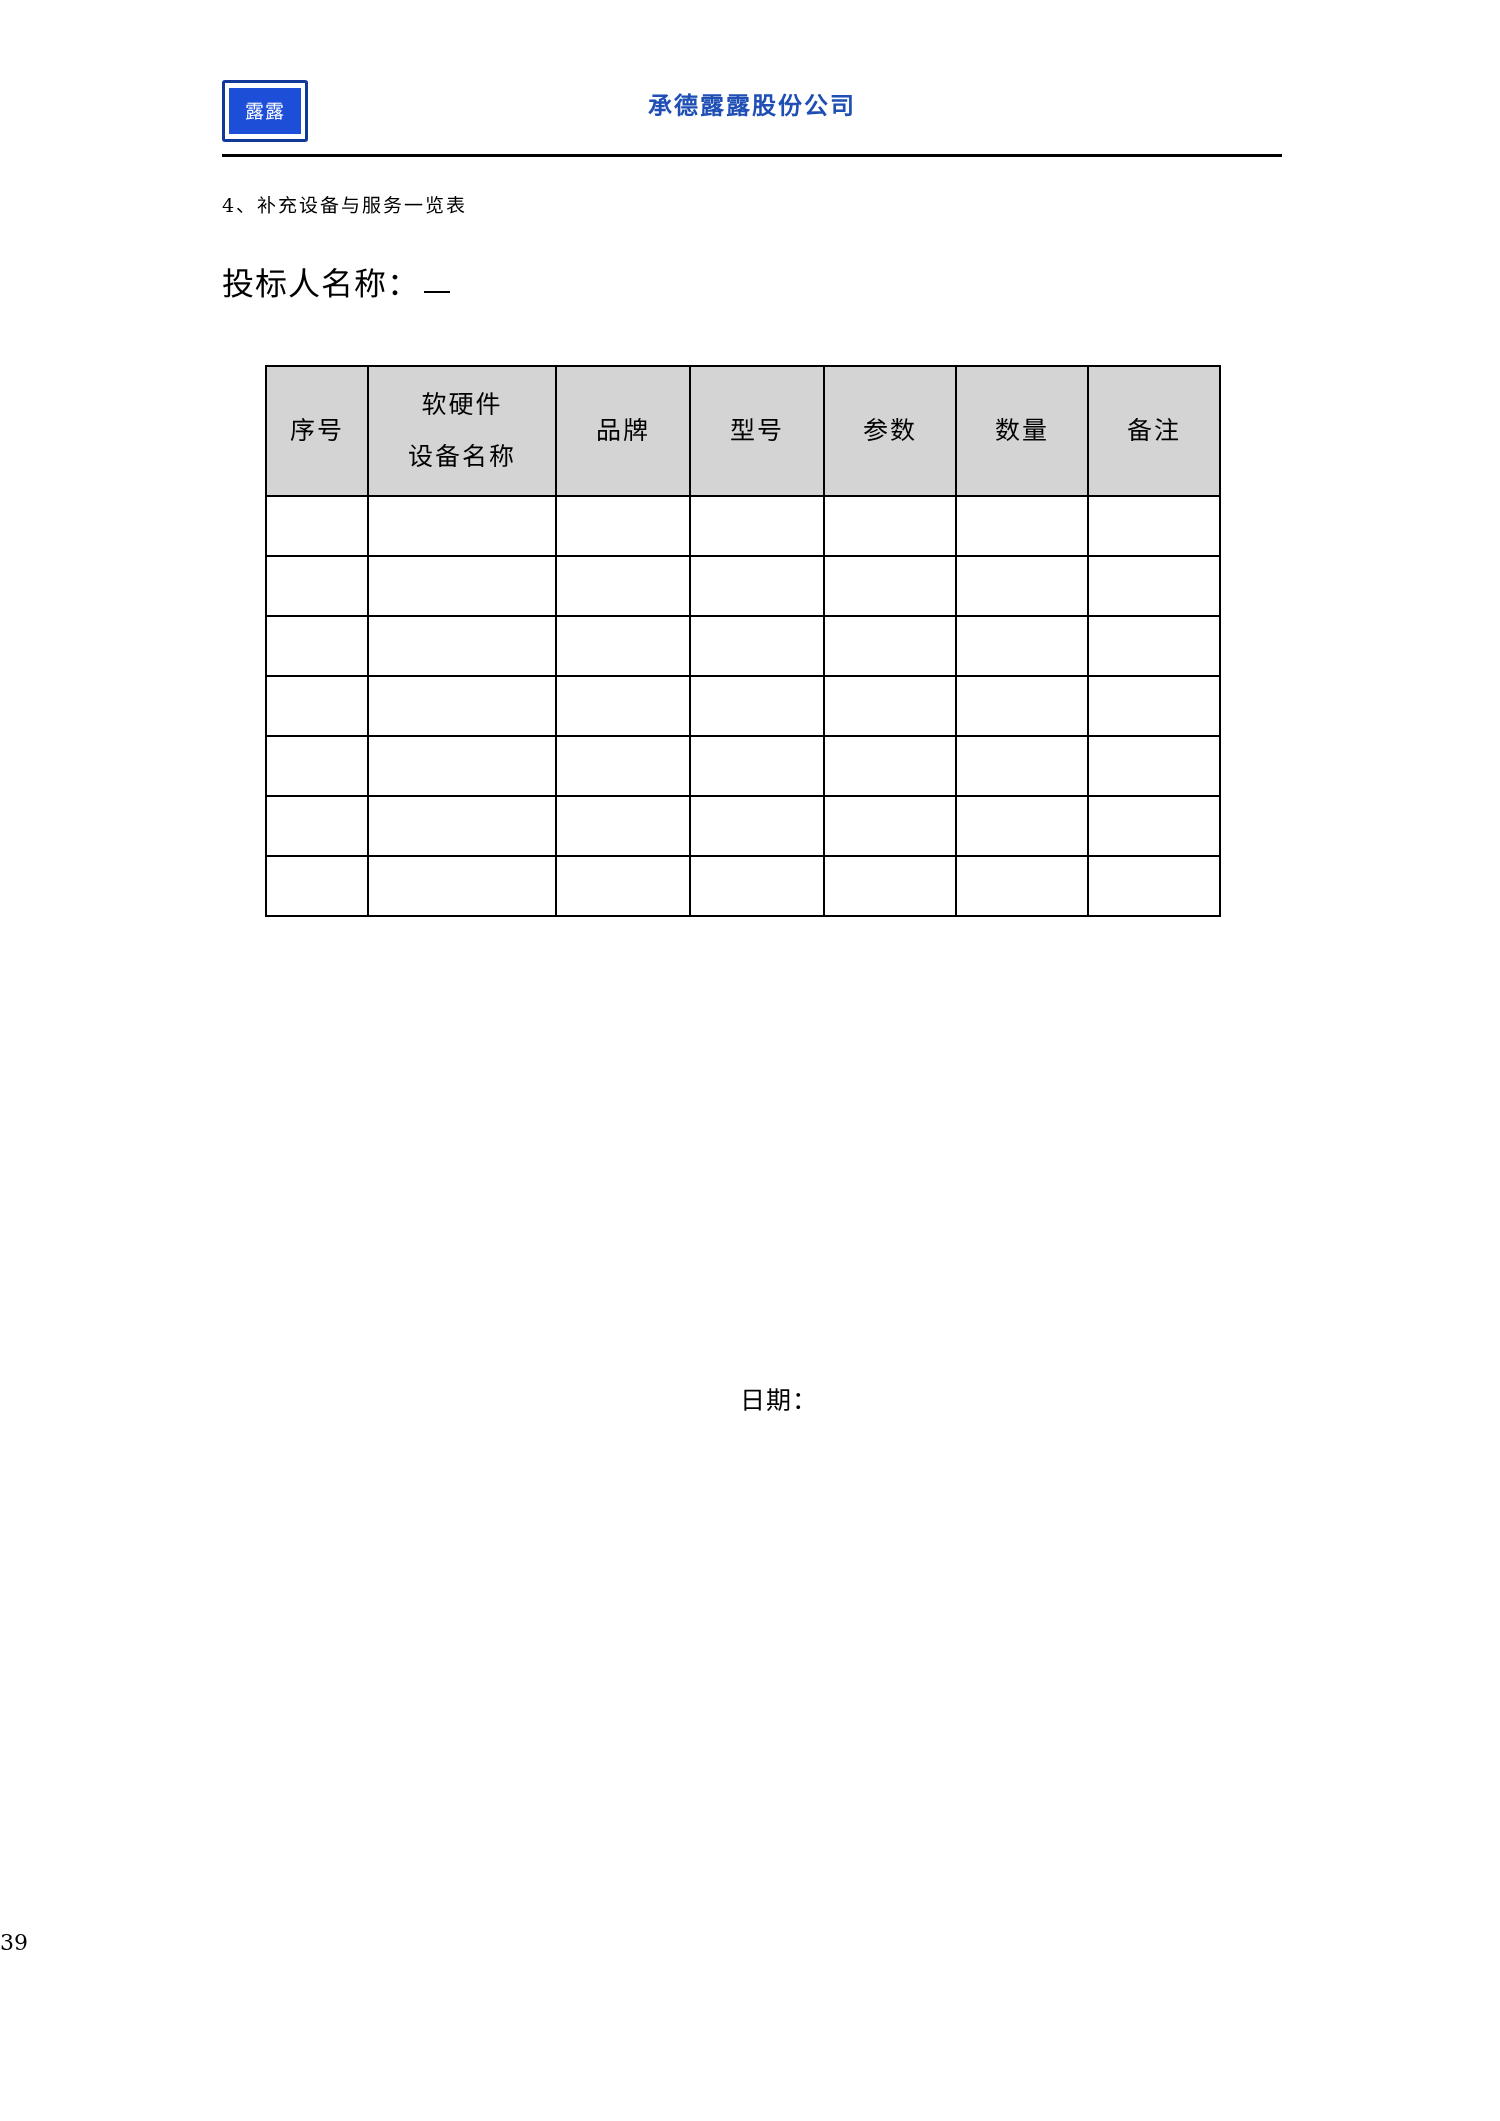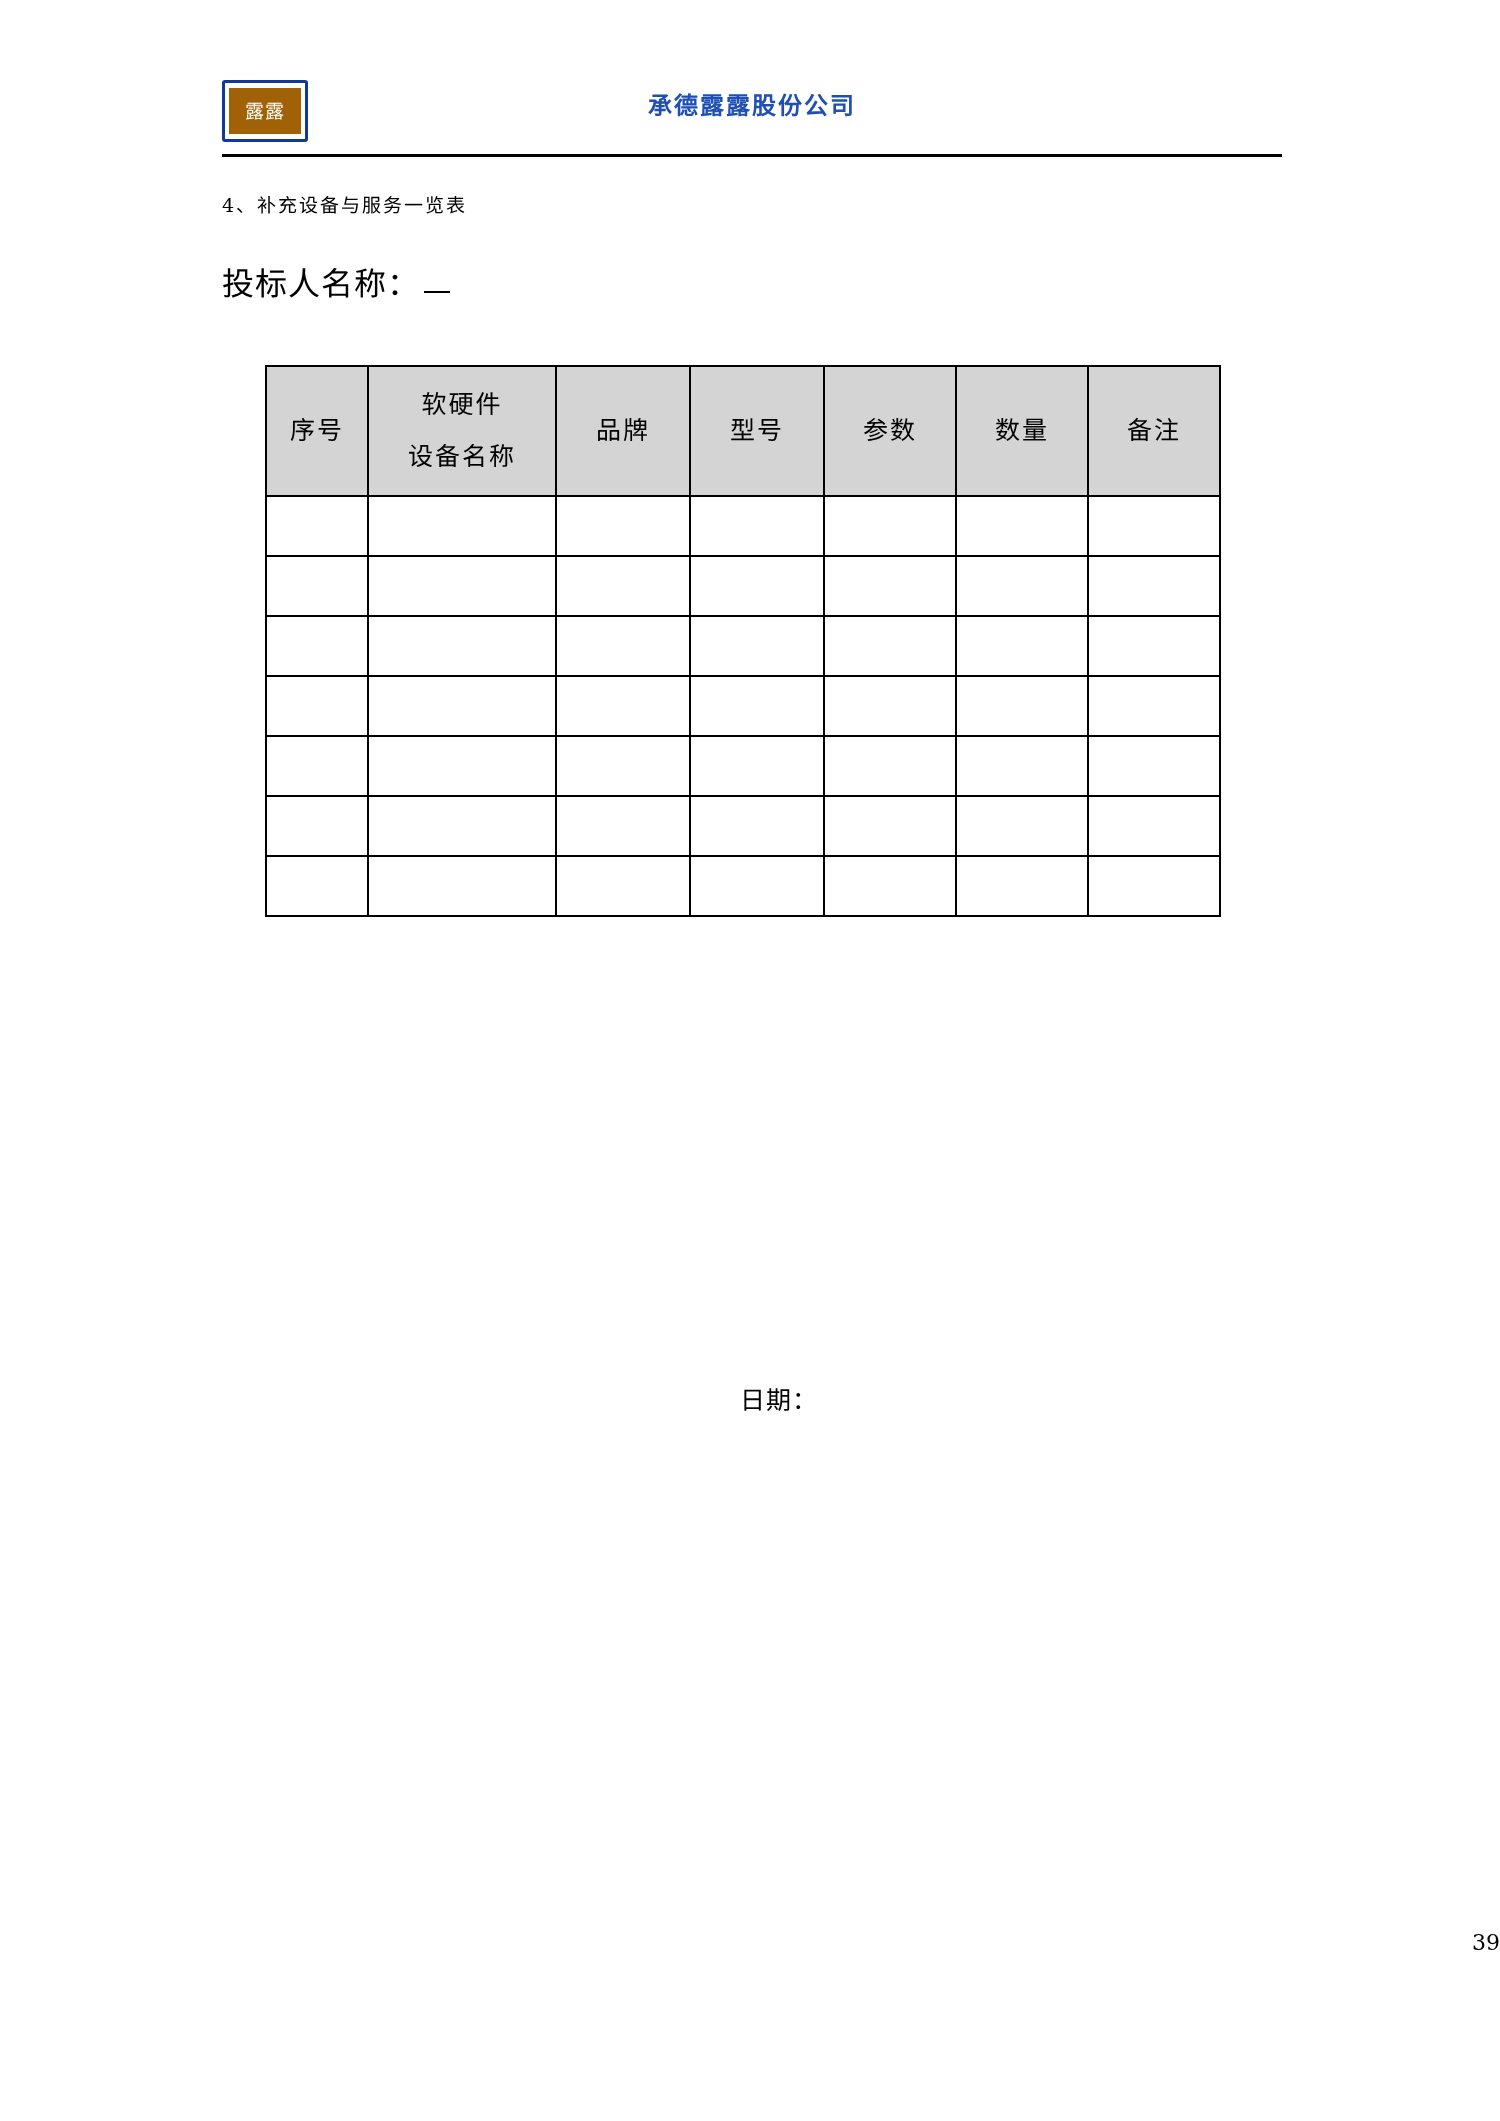--- a/index.html
+++ b/index.html
@@ -40,21 +40,21 @@
     border-radius: 3px;
     background: #ffffff;
     box-sizing: border-box;
     display: flex;
     align-items: center;
     justify-content: center;
   }
   .header-logo-inner {
     width: 72px;
     height: 46px;
-    background: #a16207;
+    background: #1d4ed8;
     color: #ffffff;
     font-family: "DejaVu Serif", "Liberation Serif", serif;
     font-size: 19px;
     line-height: 46px;
     text-align: center;
     letter-spacing: 1px;
     white-space: nowrap;
     overflow: hidden;
   }
   .header-title {
@@ -164,21 +164,21 @@
     vertical-align: 3px;
     margin-left: 6px;
   }
 
   
   .page-number {
     position: absolute;
     left: 0;
     top: 1930px;
     width: 1500px;
-    text-align: right;
+    text-align: left;
     font-size: 22px;
   }
 </style>
 </head>
 <body>
 
 <div class="page">
 
   <div class="header">
     <div class="header-logo">

